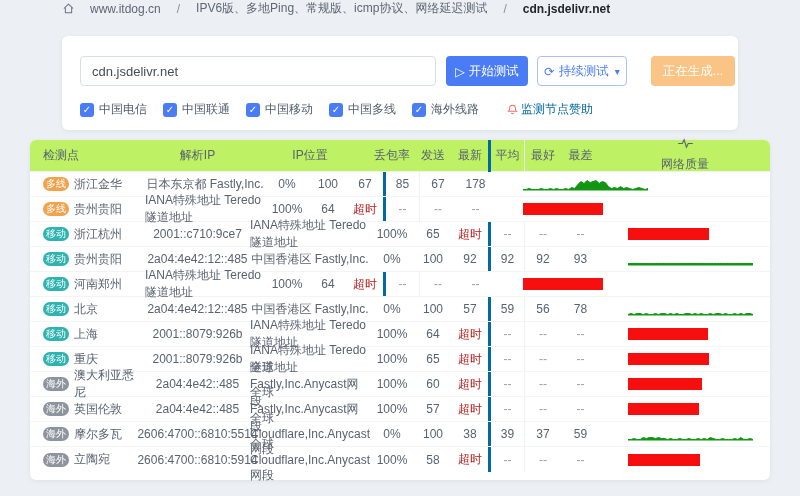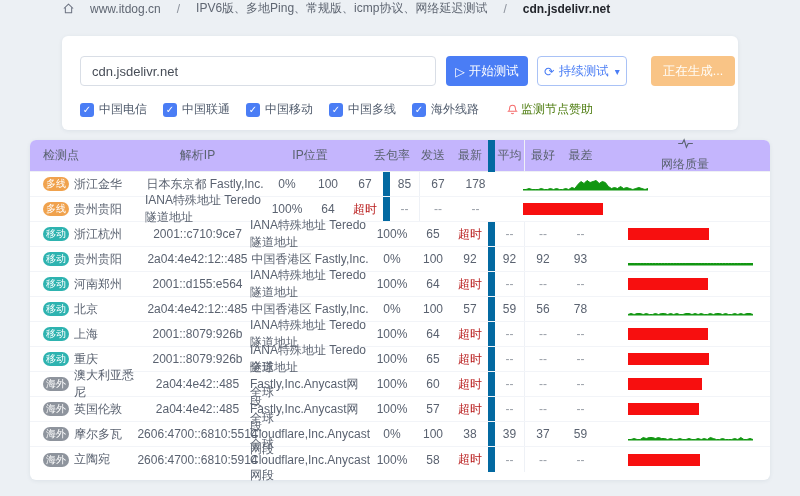--- a/index.html
+++ b/index.html
@@ -31,39 +31,39 @@
          font-family:"Liberation Sans","DejaVu Sans",sans-serif; }
   .btn-start { background:#4a7df5; color:#fff; width:82px; margin-left:10px; }
   .btn-cont  { background:#fff; color:#4a7df5; border:1px solid #a9c2f6; width:90px; margin-left:9px; }
   .btn-gen   { background:#f9c486; color:#fffdf8; width:84px; margin-left:24px; }
   .caret { font-size:10px; margin-left:2px; }
 
   .check-row { display:flex; align-items:center; margin:15px 0 0 18px; font-size:12px; color:#525d6e; }
   .cb-item { display:flex; align-items:center; margin-right:16px; cursor:pointer; }
   .cb-box { width:14px; height:14px; background:#4a7df5; border-radius:3px; color:#fff;
             font-size:10px; line-height:14px; text-align:center; margin-right:5px; }
-  .sponsor { display:flex; align-items:center; gap:3px; color:#4d7c0f; margin-left:12px;
+  .sponsor { display:flex; align-items:center; gap:3px; color:#0369a1; margin-left:12px;
              text-decoration:none; font-size:12px; cursor:pointer; }
 
   
-  .thead { display:flex; align-items:center; height:32px; background:#c4b5fd;
+  .thead { display:flex; align-items:center; height:32px; background:#bef264;
            border-radius:6px 6px 0 0; border-bottom:1px solid #eef0f4;
            font-size:12px; color:#5a6270; }
   .tr { display:flex; align-items:stretch; height:25px; font-size:12px; color:#5a6270;
         border-bottom:1px solid #f2f4f8; }
   .tr:last-child { border-bottom:none; }
   .td, .th { display:flex; align-items:center; justify-content:center; height:100%; }
   .thead .th { height:32px; }
   .c1 { width:115px; justify-content:flex-start; padding-left:13px; gap:5px; }
   .c2 { width:105px; }
   .c3 { width:120px; }
   .c4 { width:44px; }
   .c5 { width:38px; }
   .c6 { width:36px; }
-  .c7 { width:36px; border-left:7px solid #0369a1; }
+  .c7 { width:36px; border-left:3px solid #0369a1; }
   .c8 { width:37px; border-left:1px solid #eef1f6; }
   .c9 { width:39px; }
   .c10 { width:170px; justify-content:flex-start; padding-left:28px; }
   .thead .c10 { justify-content:center; padding-left:0; gap:4px;flex-direction:column; }
 
   .badge { font-size:10px; color:#fff; border-radius:7px; padding:1px 3px; line-height:12px;
            flex:none; }
   .red-text { color:#b91c1c; }
   .dash { color:#9aa0a8; }
   .qbar { height:12px; background:#f70f0f; }
@@ -241,21 +241,20 @@
             <path d="M0,11.5 L3.0,11.5 L6.1,11.5 L9.1,11.5 L12.2,11.5 L15.2,11.5 L18.3,11.5 L21.3,11.5 L24.4,11.5 L27.4,11.5 L30.5,11.5 L33.5,11.5 L36.6,11.5 L39.6,11.5 L42.7,11.5 L45.7,11.5 L48.8,11.5 L51.8,11.5 L54.9,11.5 L57.9,11.5 L61.0,11.5 L64.0,11.5 L67.1,11.5 L70.1,11.5 L73.2,11.5 L76.2,11.5 L79.3,11.5 L82.3,11.5 L85.4,11.5 L88.4,11.5 L91.5,11.5 L94.5,11.5 L97.6,11.5 L100.6,11.5 L103.7,11.5 L106.7,11.5 L109.8,11.5 L112.8,11.5 L115.9,11.5 L118.9,11.5 L122.0,11.5 L125.0,11.5 L125,13.5 L0,13.5 Z" fill="#119611"></path>
             <path d="M0,11.5 L3.0,11.5 L6.1,11.5 L9.1,11.5 L12.2,11.5 L15.2,11.5 L18.3,11.5 L21.3,11.5 L24.4,11.5 L27.4,11.5 L30.5,11.5 L33.5,11.5 L36.6,11.5 L39.6,11.5 L42.7,11.5 L45.7,11.5 L48.8,11.5 L51.8,11.5 L54.9,11.5 L57.9,11.5 L61.0,11.5 L64.0,11.5 L67.1,11.5 L70.1,11.5 L73.2,11.5 L76.2,11.5 L79.3,11.5 L82.3,11.5 L85.4,11.5 L88.4,11.5 L91.5,11.5 L94.5,11.5 L97.6,11.5 L100.6,11.5 L103.7,11.5 L106.7,11.5 L109.8,11.5 L112.8,11.5 L115.9,11.5 L118.9,11.5 L122.0,11.5 L125.0,11.5" fill="none" stroke="#119611" stroke-width="1"></path>
           </svg>
         </div>
       </div>
       <div class="tr">
         <div class="td c1">
           <span class="badge" style="background: rgb(46, 179, 176);">移动</span>
           <span>河南郑州</span>
         </div>
-        <div class="td c2">2001::d155:e564</div>
         <div class="td c3">IANA特殊地址 Teredo隧道地址</div>
         <div class="td c4">100%</div>
         <div class="td c5">64</div>
         <div class="td c6 red-text">超时</div>
         <div class="td c7 dash">--</div>
         <div class="td c8 dash">--</div>
         <div class="td c9 dash">--</div>
         <div class="td c10">
           <div class="qbar" style="width: 80px; background: rgb(247, 15, 15);"></div>
         </div>

